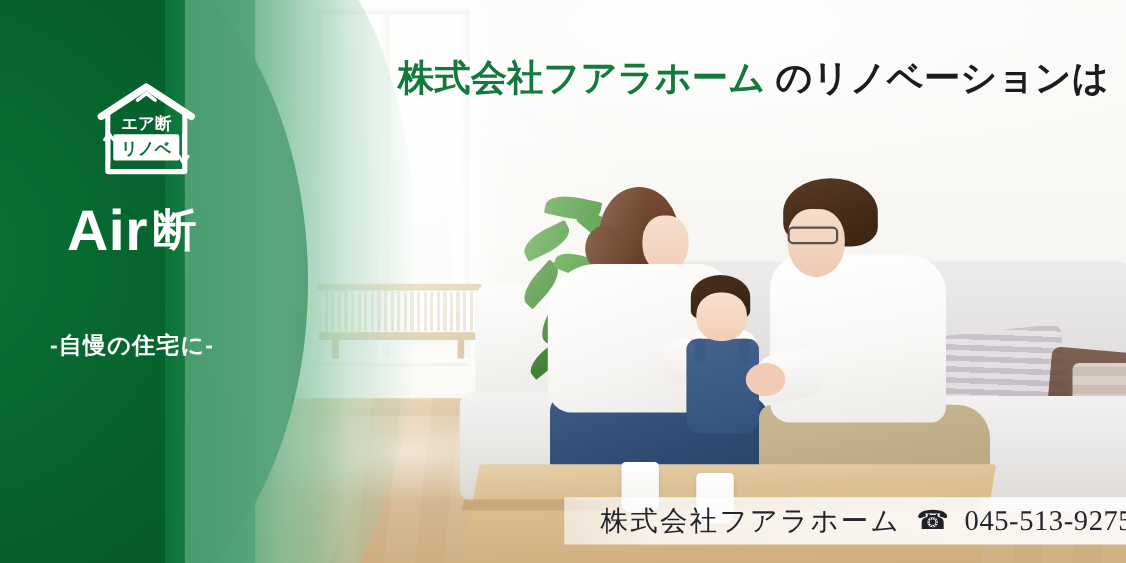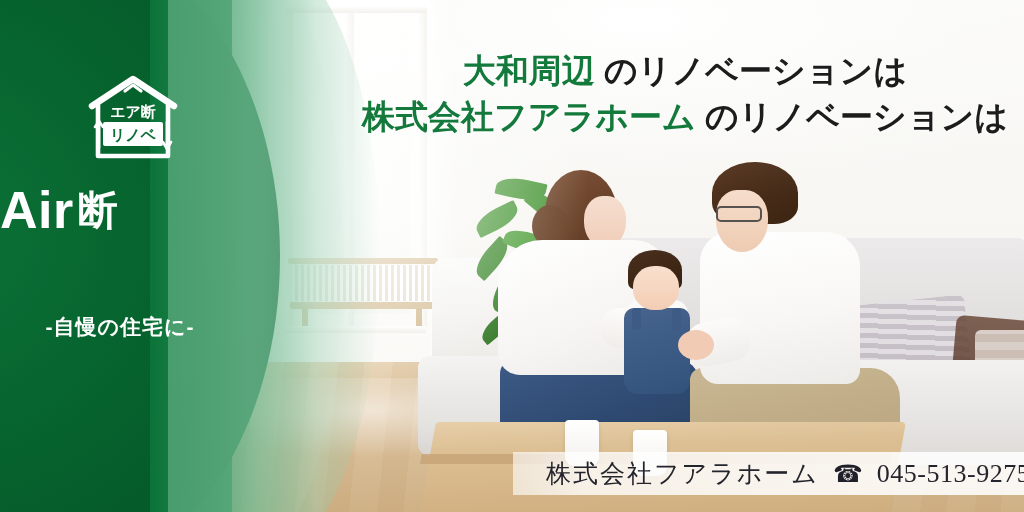--- a/index.html
+++ b/index.html
@@ -250,34 +250,34 @@
     background:linear-gradient(92deg, rgba(120,190,150,.55), rgba(190,224,205,.25) 55%, rgba(255,255,255,0));
     border-radius:0 54% 54% 0 / 0 50% 50% 0;
   }
 
   
   .logo-mark{position:absolute;left:78px;top:72px;width:110px;height:92px;}
   .logo-mark svg{display:block;}
 
   
   .brand{
-    position:absolute;left:0;top:184px;width:240px;text-align:left;
+    position:absolute;left:0;top:184px;width:240px;text-align:center;
     color:#fff;
   }
   .brand-main{
     font-size:52px;line-height:1;font-weight:700;letter-spacing:.5px;
     white-space:nowrap;
   }
   .brand-main .kanji{font-size:40px;margin-left:4px;vertical-align:4px;}
   .brand-sub{
     margin-top:8px;font-size:25px;font-weight:700;letter-spacing:.5px;
     white-space:nowrap;
   }
   .brand-tag{
-    position:absolute;left:0;top:313px;width:240px;text-align:center;
+    position:absolute;left:0;top:300px;width:240px;text-align:center;
     color:#fff;font-size:21px;font-weight:700;letter-spacing:1px;
     white-space:nowrap;
   }
 
   
   .headline{
     position:absolute;left:360px;top:48px;width:650px;
     text-align:center;
     font-size:33px;font-weight:700;line-height:1.38;
     color:#1a1a1a;
@@ -411,23 +411,20 @@
       <div class="brand-main">
         <span>Air</span><span class="kanji">断</span>
       </div>
     </div>
 
     <div class="brand-tag">-自慢の住宅に-</div>
   </div>
 
   <div class="headline">
     <span class="hl-row">
-      <span class="hl-green">大和周辺</span><span class="hl-dark"> のリノベーションは</span>
-    </span>
-    <span class="hl-row">
       <span class="hl-green">株式会社フアラホーム</span><span class="hl-dark"> のリノベーションは</span>
     </span>
   </div>
 
   <div class="footer-bar">
     <div class="footer-inner">
       <span class="footer-company">株式会社フアラホーム</span>
       <span class="phone-icon">☎</span>
       <span class="footer-phone">045-513-9275</span>
     </div>

